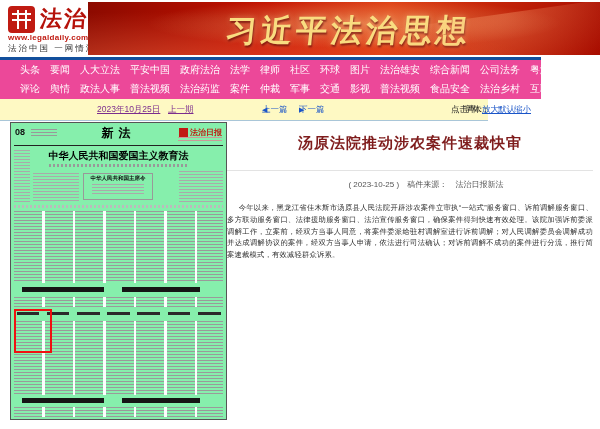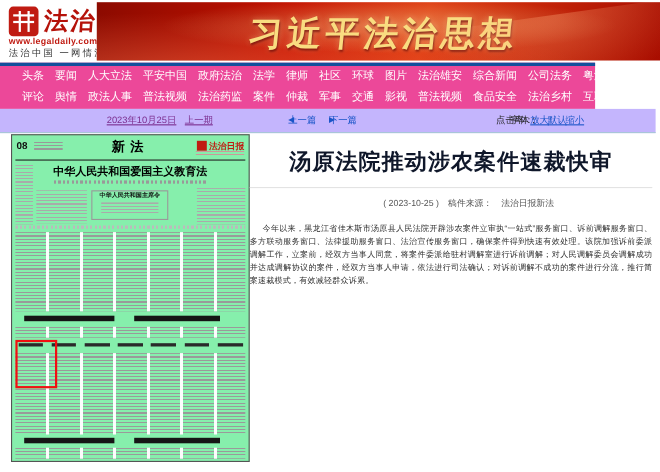--- a/index.html
+++ b/index.html
@@ -31,21 +31,21 @@
   .banner-title{position:absolute;top:8px;left:138px;font-family:"Liberation Serif","DejaVu Serif",serif;
       font-size:31px;font-weight:bold;color:#f9dc80;letter-spacing:4px;transform:skewX(-6deg);
       text-shadow:1px 2px 2px rgba(90,0,0,.65),0 0 6px rgba(255,235,170,.4);}
 
   
   .nav{position:absolute;top:57px;left:0;width:541px;height:42px;background:#ec4899;border-top:3px solid #124f9c;box-sizing:border-box;}
   .nav-row{display:flex;gap:10px;padding-left:20px;height:19px;line-height:19px;align-items:center;}
   .nav-row a{color:#fff;font-size:10px;text-decoration:none;white-space:nowrap;}
 
   
-  .toolbar{position:absolute;top:99px;left:0;width:596px;height:22px;background:#c4b5fd;
+  .toolbar{position:absolute;top:99px;left:0;width:488px;height:22px;background:#fef9c3;
       border-bottom:1px solid #a9c6d8;box-sizing:border-box;font-size:8.5px;line-height:21px;}
   .toolbar span,.toolbar a{position:absolute;white-space:nowrap;}
   .lk{cursor:pointer;text-decoration:underline;}
   .lk-visited{color:#7b2d8e;}
   .lk-blue{color:#1a55c8;}
   .tb-label{color:#222;}
   .tb-date{left:97px;}  .tb-previssue{left:168px;}
   .tb-prevart{left:262px;} .tb-nextart{left:299px;}
   .tb-back{left:398px;} .tb-hits{left:451px;} .tb-font{left:464px;}
   .tb-zin{left:482px;} .tb-zdef{left:498px;} .tb-zout{left:514px;}
@@ -97,21 +97,21 @@
   .p-colsC{position:absolute;top:284px;left:3px;right:3px;height:10px;}
   .widebar{position:absolute;height:5px;background:#151515;}
   .wb-l{left:8px;width:82px;top:0;}
   .wb-r{left:108px;width:78px;top:0;}
   .p-highlight{position:absolute;top:186px;left:3px;width:38px;height:44px;
       border:2px solid #f01010;box-sizing:border-box;background:transparent;}
 
   
   .article{position:absolute;top:122px;left:225px;width:370px;height:300px;}
   .a-title{margin-top:12px;text-align:center;font-family:"Liberation Serif","DejaVu Serif",serif;
-      font-size:20px;font-weight:bold;color:#0f172a;letter-spacing:1px;}
+      font-size:15px;font-weight:bold;color:#7f1d1d;letter-spacing:1px;}
   .a-divider{position:absolute;top:48px;left:2px;right:2px;border-top:1px solid #e3e3e3;}
   .a-meta{position:absolute;top:57px;left:16px;width:100%;text-align:center;font-size:8px;color:#555;}
   .a-meta .sep{display:inline-block;width:6px;}
   .a-body{position:absolute;top:80px;left:2px;width:366px;font-size:7.3px;line-height:11.8px;
       color:#2e2e2e;text-align:justify;text-indent:1.6em;letter-spacing:.2px;}
 </style>
 </head>
 <body>
 
 <div id="screen">

